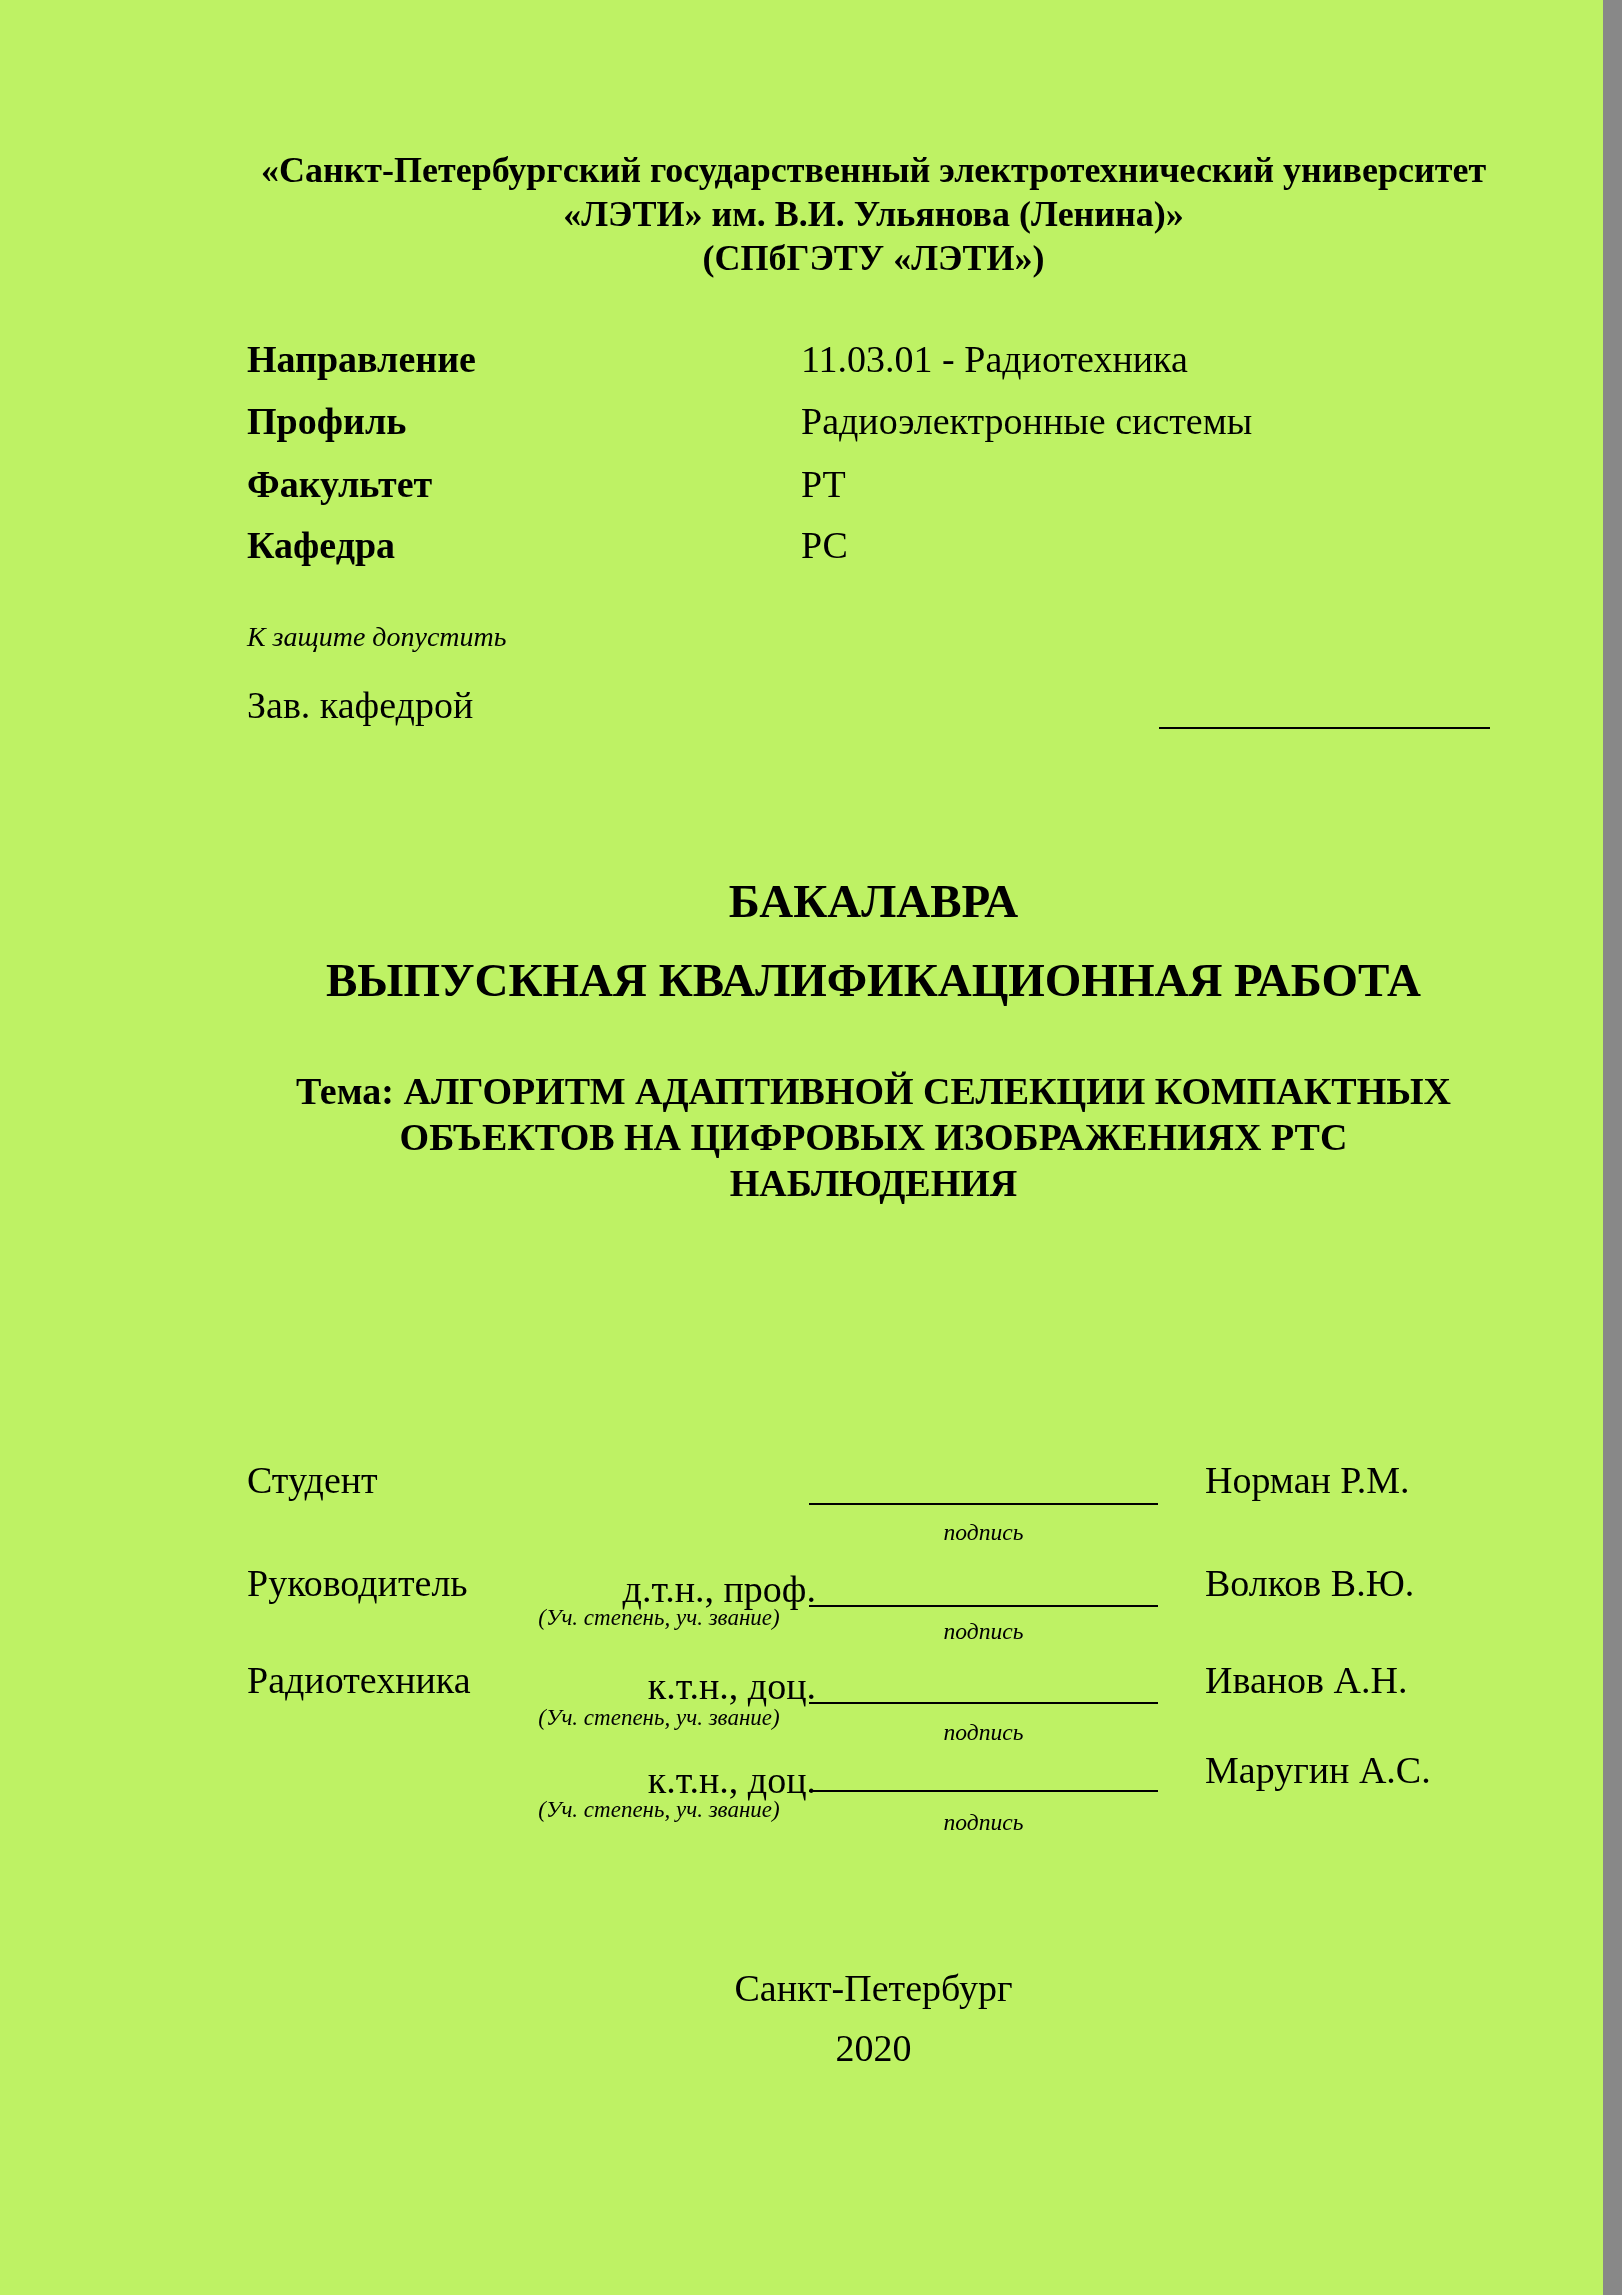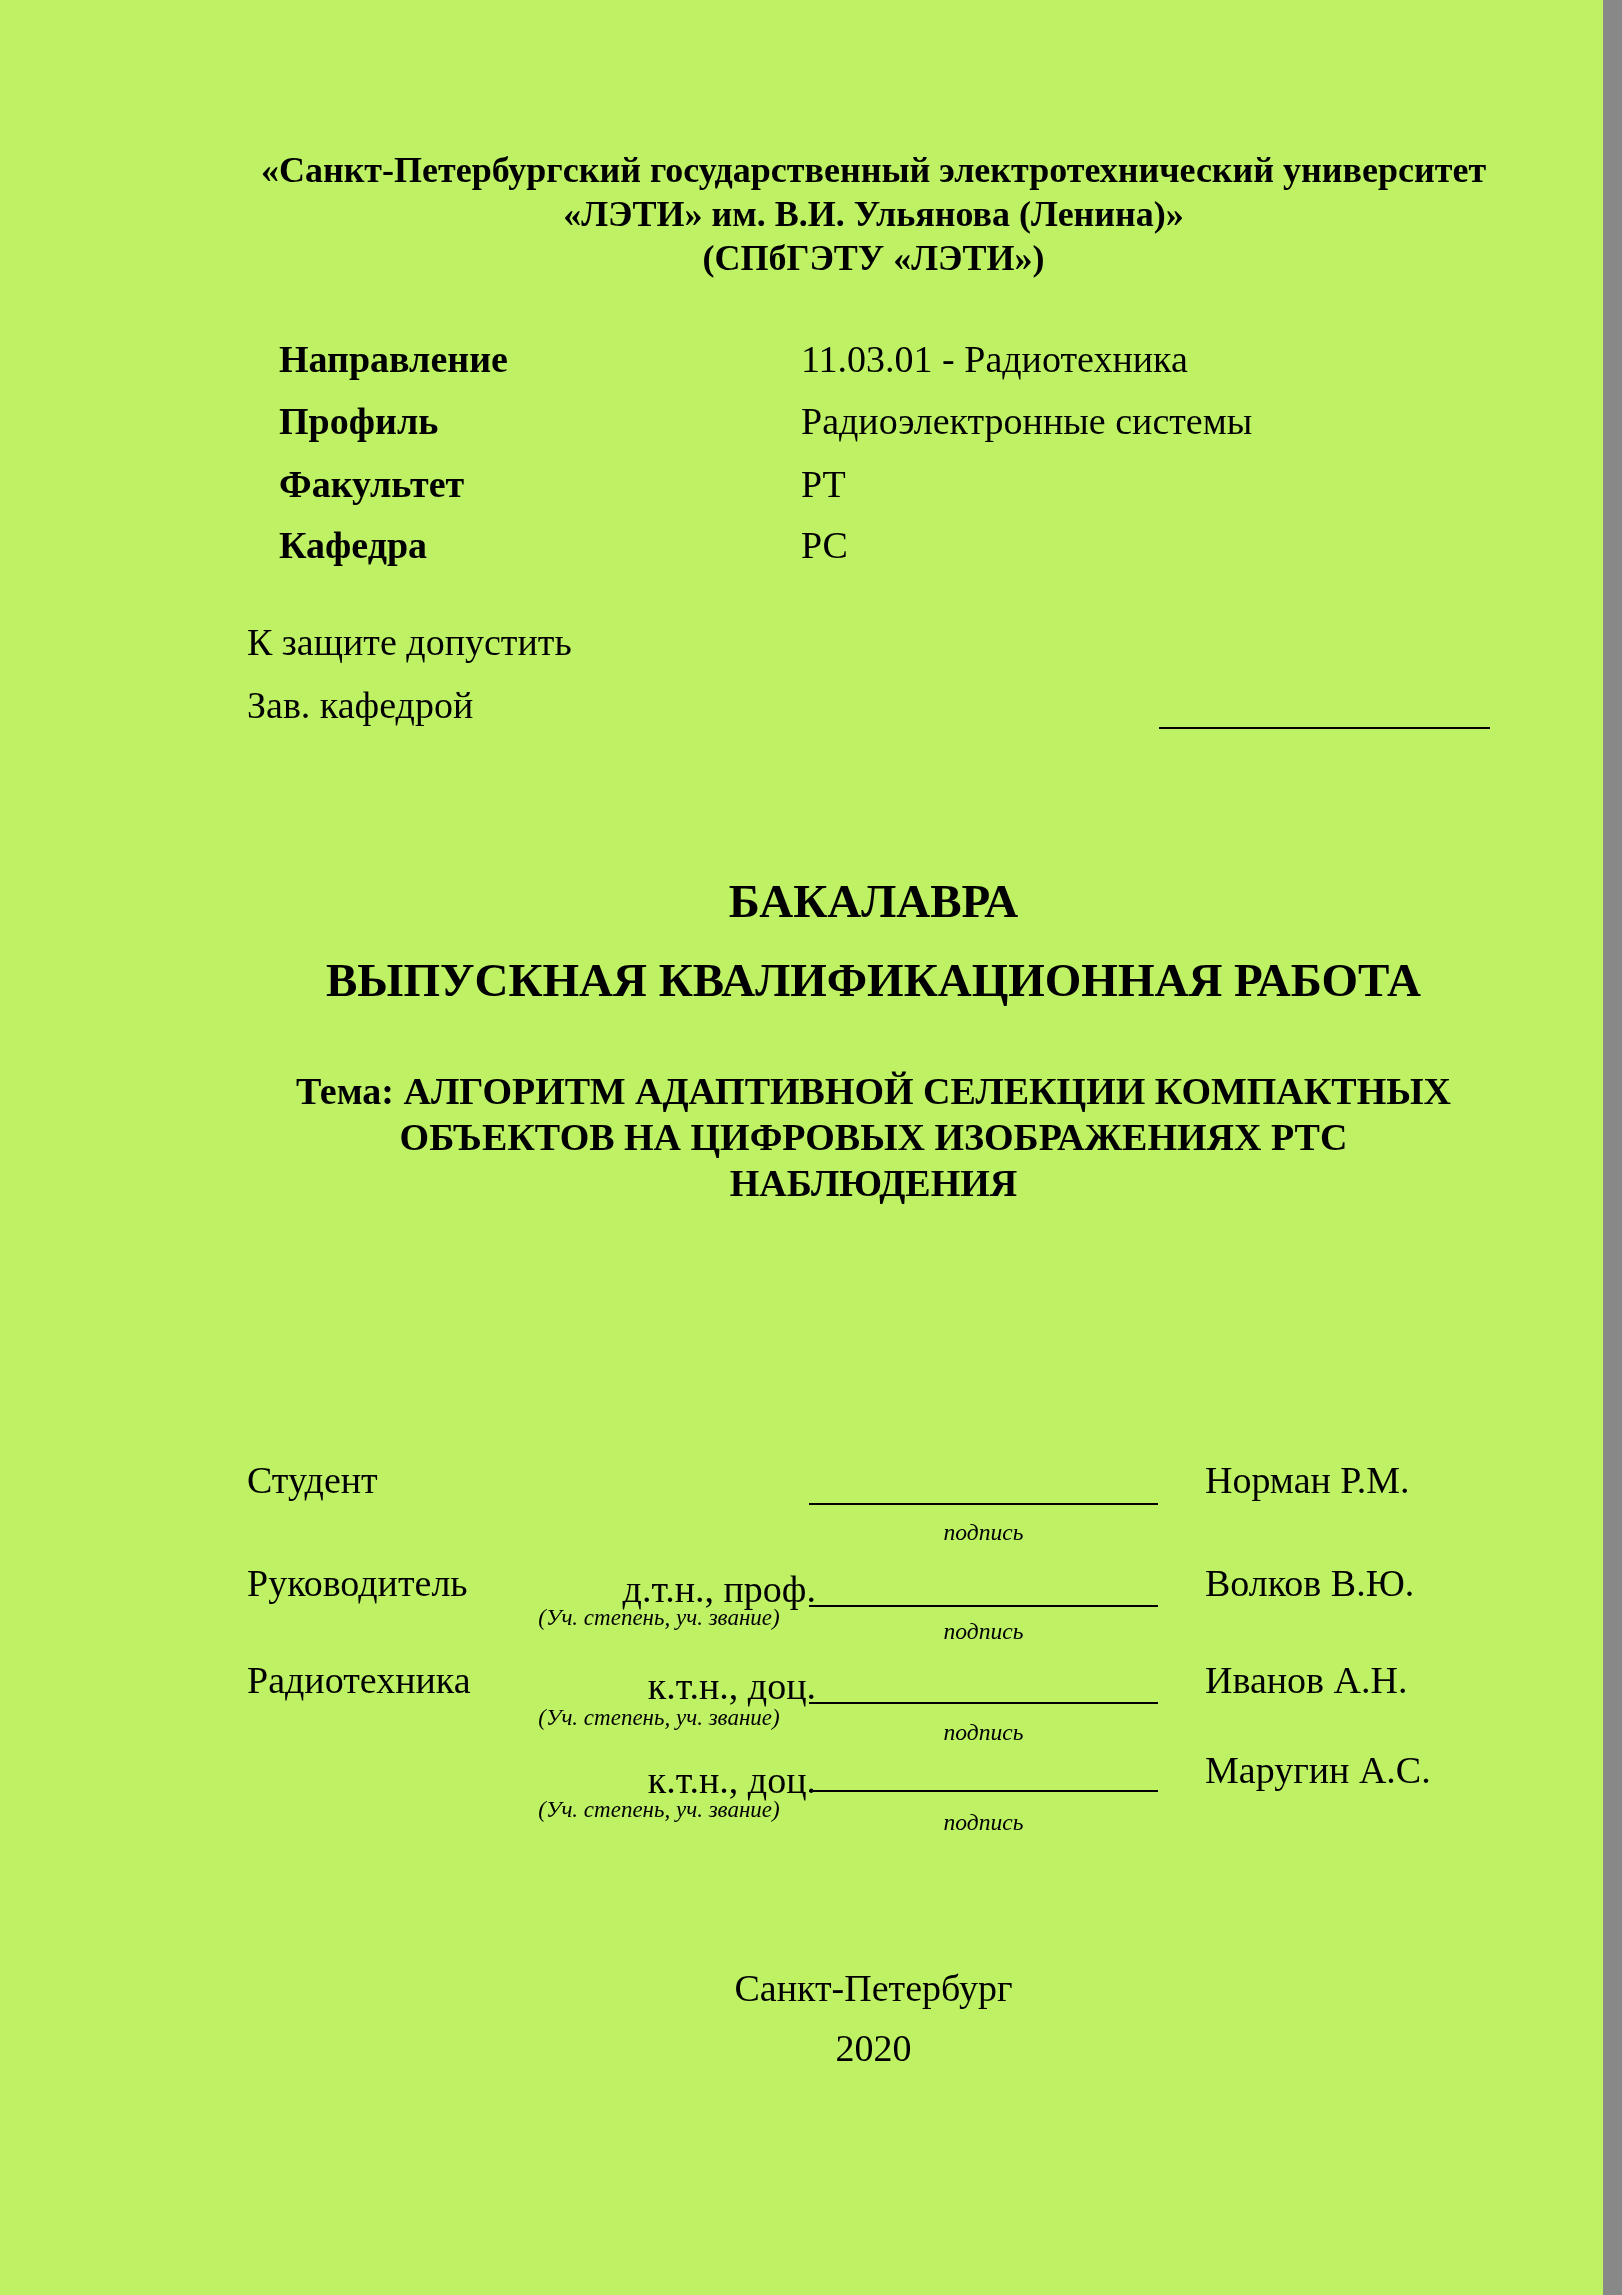--- a/index.html
+++ b/index.html
@@ -9,24 +9,24 @@
     background:#bef264;
     font-family:"Liberation Serif","DejaVu Serif",serif;
     color:#000;
     overflow:hidden;
   }
   .abs{position:absolute;white-space:nowrap;line-height:1.15;}
   
   .uni-header{left:259px;width:1229px;top:148px;text-align:center;
     font-weight:bold;font-size:36px;line-height:44px;}
   
-  .field-label{left:247px;font-weight:bold;font-size:38px;margin-left:32px;}
+  .field-label{left:247px;font-weight:bold;font-size:38px;}
   .field-value{left:801px;font-size:38px;}
   
-  .admit{left:247px;font-size:38px;}
+  .admit{left:247px;font-size:28px;font-style:italic;}
   .dean{left:247px;font-size:38px;}
   .dean-line{left:1159px;top:700px;width:331px;height:27px;border-bottom:2.4px solid #000;}
   
   .work-title{left:259px;width:1229px;top:862px;text-align:center;
     font-weight:bold;font-size:47px;line-height:79px;}
   .theme{left:259px;width:1229px;top:1068px;text-align:center;
     font-weight:bold;font-size:38px;line-height:46px;}
   
   .sig-row{position:absolute;left:0;width:1623px;height:0;}
   .role{left:247px;top:0;font-size:38px;}

